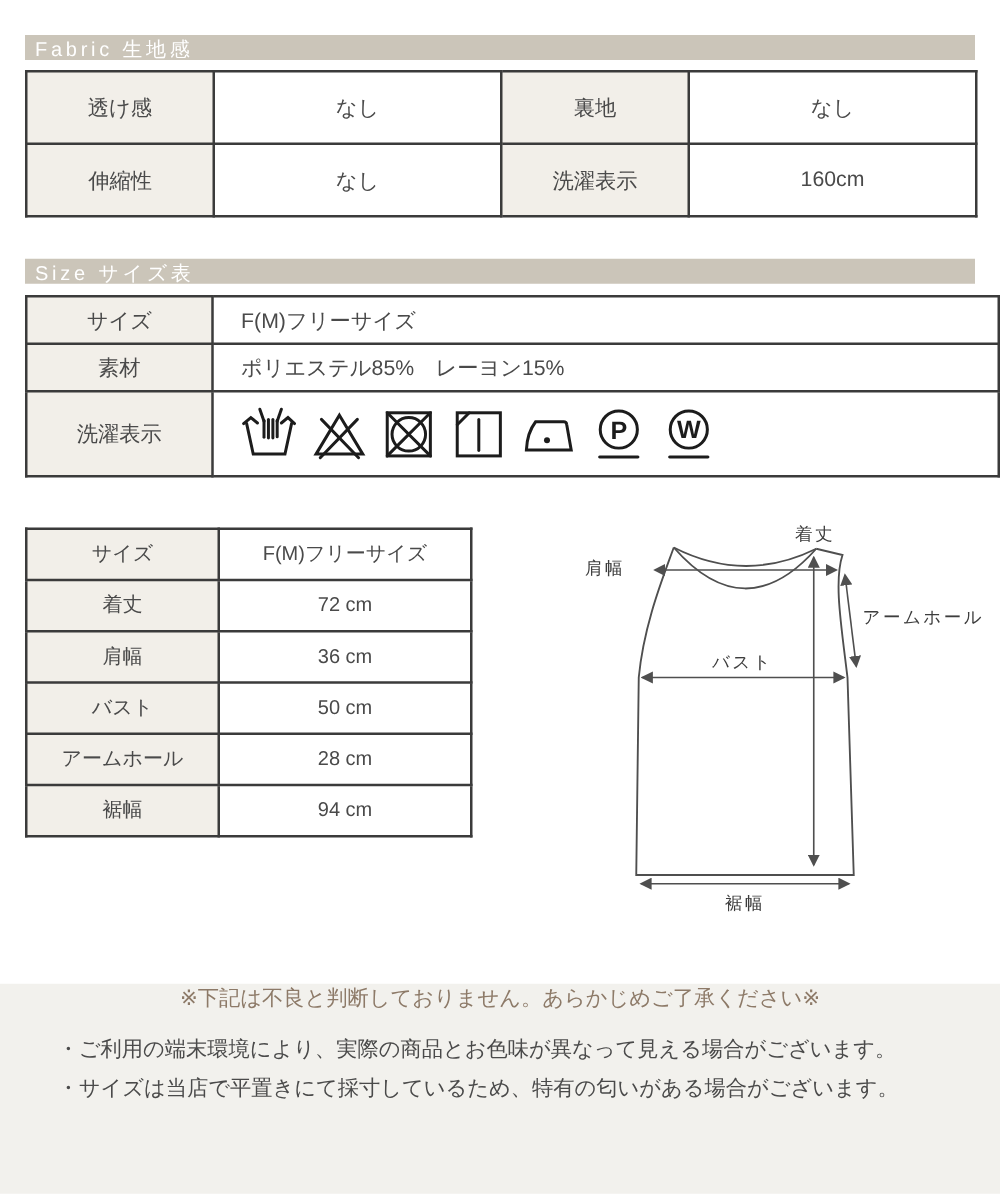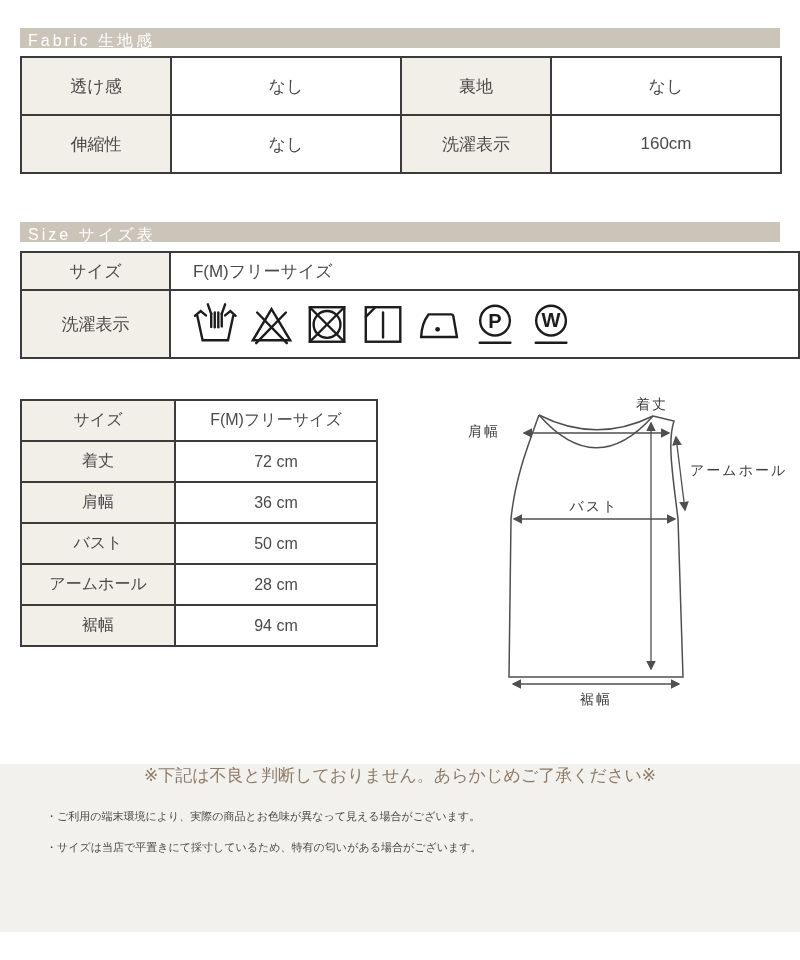--- a/index.html
+++ b/index.html
@@ -7,21 +7,21 @@
     width:800px;height:960px;background:#ffffff;overflow:hidden;
     font-family:"Liberation Sans","DejaVu Sans",sans-serif;
     color:#4a4a4a;
   }
   .section-bar{
     margin:0 20px;width:752px;height:20px;line-height:25px;
     background:#cbc5b9;color:#ffffff;font-size:16px;letter-spacing:3px;
     padding-left:8px;
   }
   .bar-fabric{margin-top:28px;}
-  .bar-size{margin-top:48px;}
+  .bar-size{margin-top:33px;}
   table{border-collapse:collapse;margin:0 0 0 20px;table-layout:fixed;}
   td{border:2px solid #3b3b3b;font-size:17px;color:#4a4a4a;}
   .lbl{background:#f2efe9;text-align:center;}
   .val{background:#ffffff;text-align:center;}
   .fabric-table{margin-top:8px;padding-left:32px;}
   .fabric-table td{height:54px;}
   .fabric-table .lbl{width:146px;}
   .fabric-table .val{width:226px;}
   .size-table{margin-top:9px;}
   .size-table .lbl{width:146px;}
@@ -36,21 +36,21 @@
   .measure-table .lbl{width:150px;}
   .measure-table .val{width:198px;}
   .measure-table td{height:37px;font-size:16px;}
   .diagram-svg{margin-left:48px;margin-top:-17px;}
   .notes{
     margin-top:52px;width:800px;height:168px;background:#f2f1ed;
   }
   .notes-title{
     text-align:center;color:#8d7a68;font-size:17px;
   }
-  .notes-list{padding:14px 20px 0 46px;font-size:11px;line-height:31px;color:#4a4a4a;}
+  .notes-list{padding:14px 20px 0 46px;font-size:17px;line-height:31px;color:#4a4a4a;}
   .ic{stroke:#1c1c1c;stroke-width:2.5;fill:none;stroke-linecap:round;stroke-linejoin:miter;}
   .ic-fill{fill:#1c1c1c;stroke:none;}
   .ic-letter{fill:#1c1c1c;font-size:21px;font-weight:bold;font-family:"Liberation Sans",sans-serif;}
   .dg{stroke:#4f4f4f;stroke-width:1.5;fill:none;}
   .dg-arrow{stroke:#4f4f4f;stroke-width:1.3;fill:none;}
   .dg-text{fill:#3d3d3d;font-size:14px;letter-spacing:2px;font-family:"Liberation Sans","DejaVu Sans",sans-serif;}
 </style>
 </head>
 <body>
 
@@ -74,20 +74,24 @@
   </table>
 
 <div class="section-bar bar-size">Size サイズ表</div>
 
 <table class="size-table">
   <tbody>
       <tr class="r-sizerow">
     <td class="lbl">サイズ</td>
     <td class="val">F(M)フリーサイズ</td>
   </tr>
+  <tr class="r-matrow">
+    <td class="lbl">素材</td>
+    <td class="val">ポリエステル85%　レーヨン15%</td>
+  </tr>
   <tr class="r-carerow">
     <td class="lbl">洗濯表示</td>
     <td class="val care-cell">
       <div class="care-icons">
 
         <svg width="46" height="46" viewBox="0 0 48 48">
           <path class="ic" d="M2,15.5 L8,10.5 L13.5,15"></path>
           <path class="ic" d="M33.5,15 L39,10.5 L44.5,15.5"></path>
           <path class="ic" d="M4.5,15.5 L10,41 L36.5,41 L42,15.5"></path>
           <path class="ic" stroke-width="2.3" d="M19,13 L19,27"></path>

